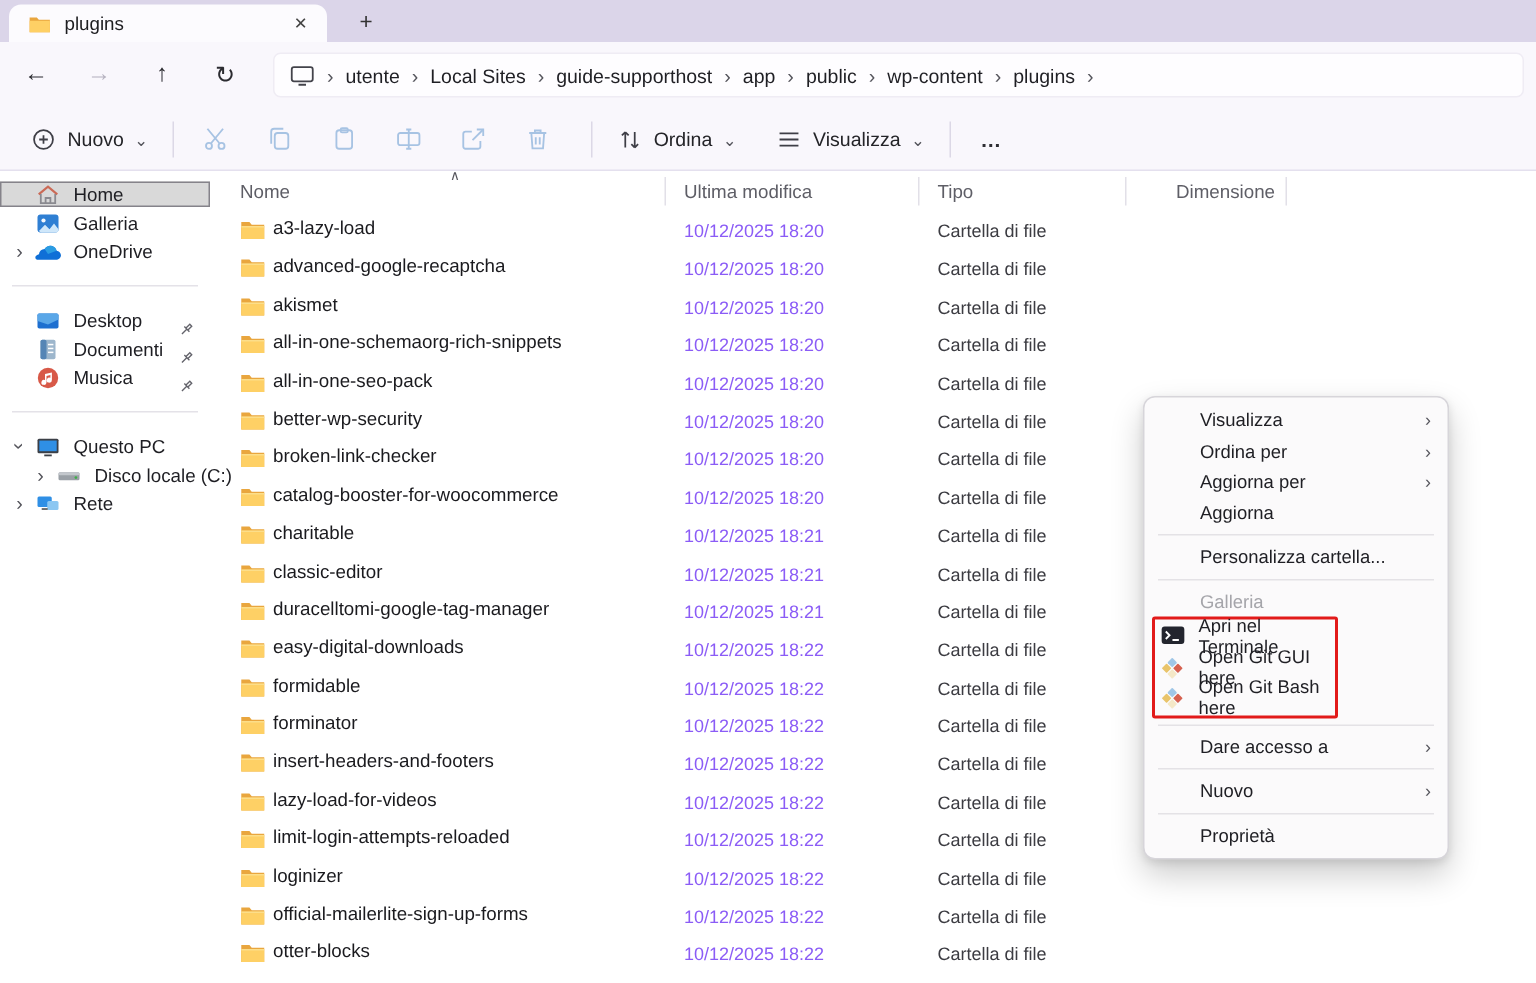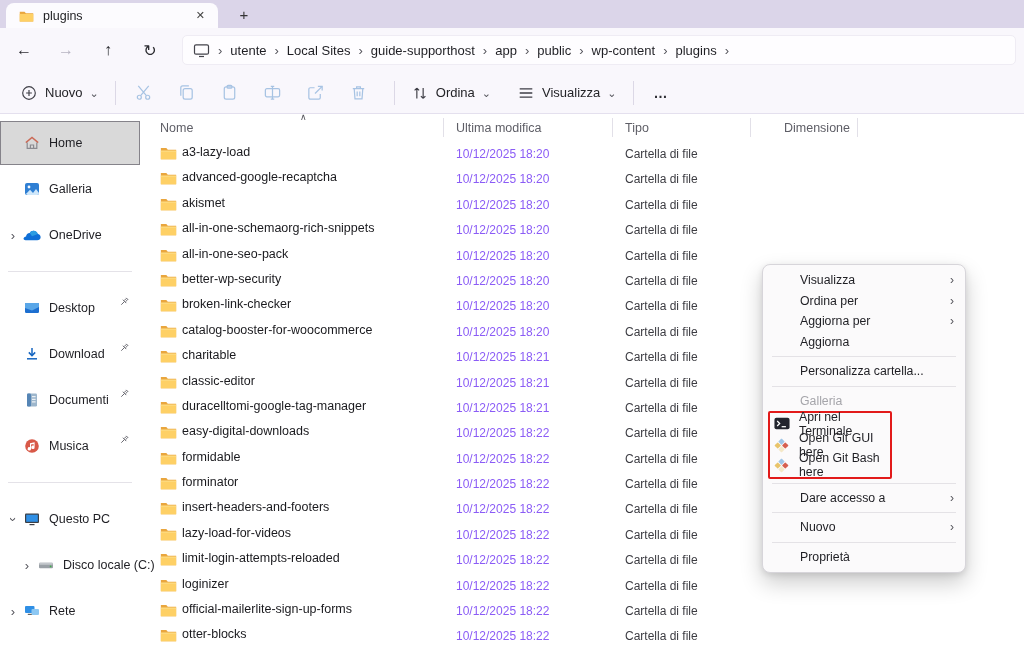--- a/index.html
+++ b/index.html
@@ -42,21 +42,21 @@
   .tb-btn { display:flex; align-items:center; gap:7px; padding:0 6px; height:32px; border-radius:4px; }
   .tb-label { font-size:13px; color:#242428; }
   .tb-chev { font-size:11px; color:#55555c; margin-top:2px; }
   .tb-divider { width:1px; height:24px; background:#dcd8e6; margin:0 10px; }
   .tb-icon { display:flex; align-items:center; justify-content:center; width:36px; height:32px; color:#a7c3e3; }
   .tb-glyph { color:#3e3e46; display:flex; align-items:center; }
   .tb-more { font-size:14px; letter-spacing:1px; color:#2e2e33; padding:0 10px; font-weight:bold; }
   
   .sidebar { position:absolute; left:0; top:114px; width:140px; bottom:0; background:#fff; padding-top:7px; }
   .side-item {
-    height:44px; margin-bottom:2px; display:flex; align-items:center;
+    height:17px; margin-bottom:2px; display:flex; align-items:center;
     padding-left:4px; position:relative; border:1px solid transparent;
   }
   .side-item.selected { background:#d9d9d9; border-color:#85838a; }
   .side-exp { width:16px; text-align:center; font-size:13px; color:#55555c; flex:none; }
   .side-exp.down { transform:rotate(90deg); }
   .side-icon { width:18px; display:flex; justify-content:center; flex:none; margin-left:2px; }
   .side-label { font-size:12.5px; color:#1e1e23; margin-left:8px; white-space:nowrap; }
   .side-pin { position:absolute; right:9px; top:7px; }
   .side-divider { height:1px; background:#e4e2e8; margin:14px 8px; }
   .indent1 { padding-left:18px; }
@@ -260,36 +260,20 @@
       <span class="side-label">Desktop</span>
       <span class="side-pin"><svg width="12" height="12" viewBox="0 0 16 16">
           <g transform="rotate(45 8 8)" stroke="#63636b" stroke-width="1.2" fill="none">
             <path d="M6.2 2h3.6M6.8 2.3v4.2M9.2 2.3v4.2M4.8 6.9h6.4M8 7.1v6"></path>
           </g>
         </svg></span>
     </div>
     <div class="side-item">
       <span class="side-exp"></span>
       <span class="side-icon">
-        <svg width="16" height="16" viewBox="0 0 16 16" fill="none" stroke="#1565c0" stroke-width="1.5">
-          <path d="M8 2v7.2"></path>
-          <path d="M4.8 6.4 8 9.6l3.2-3.2"></path>
-          <path d="M3 12.8h10"></path>
-        </svg>
-      </span>
-      <span class="side-label">Download</span>
-      <span class="side-pin"><svg width="12" height="12" viewBox="0 0 16 16">
-          <g transform="rotate(45 8 8)" stroke="#63636b" stroke-width="1.2" fill="none">
-            <path d="M6.2 2h3.6M6.8 2.3v4.2M9.2 2.3v4.2M4.8 6.9h6.4M8 7.1v6"></path>
-          </g>
-        </svg></span>
-    </div>
-    <div class="side-item">
-      <span class="side-exp"></span>
-      <span class="side-icon">
         <svg width="16" height="16" viewBox="0 0 16 16">
           <rect x="3" y="1.5" width="10" height="13" rx="1.2" fill="#9db6cc"></rect>
           <rect x="3" y="1.5" width="4" height="13" rx="1.2" fill="#5585b5"></rect>
           <rect x="8" y="4.2" width="3.6" height="1" fill="#fff"></rect>
           <rect x="8" y="6.8" width="3.6" height="1" fill="#fff"></rect>
           <rect x="8" y="9.4" width="3.6" height="1" fill="#fff"></rect>
         </svg>
       </span>
       <span class="side-label">Documenti</span>
       <span class="side-pin"><svg width="12" height="12" viewBox="0 0 16 16">

